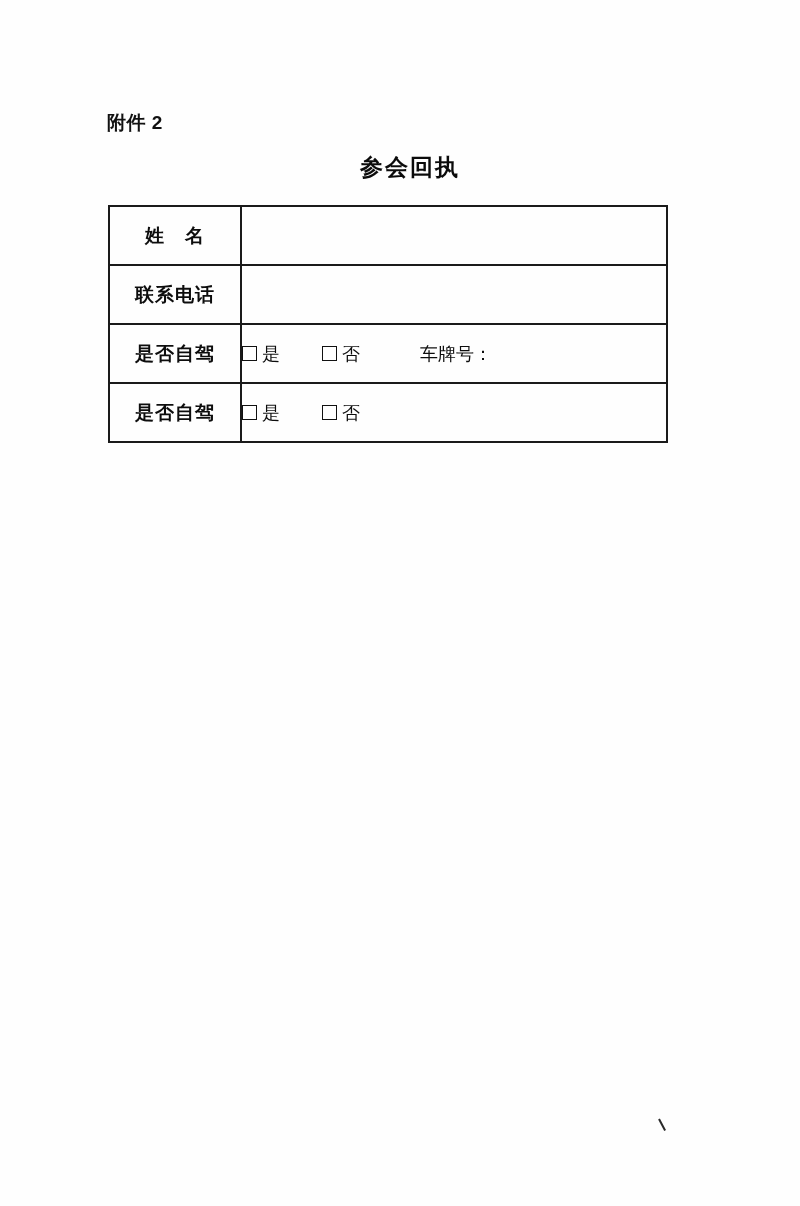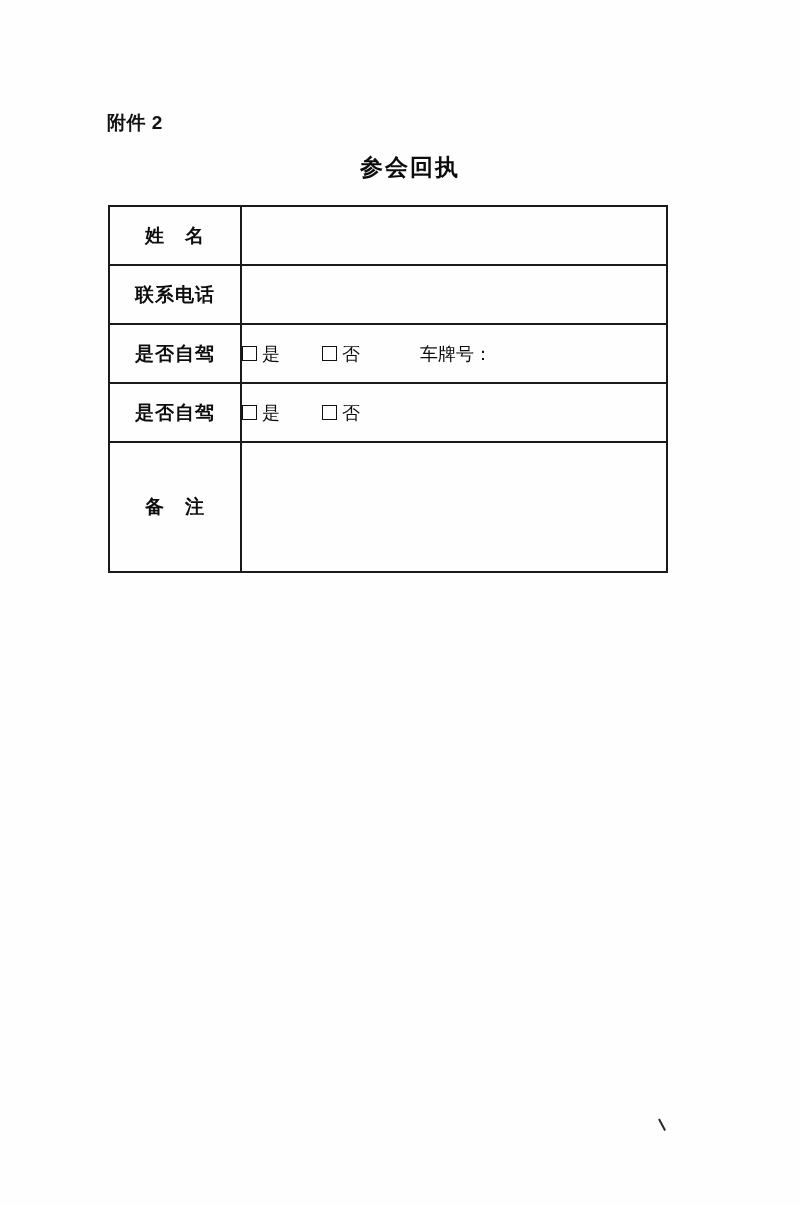--- a/index.html
+++ b/index.html
@@ -168,22 +168,18 @@
               <span class="checkbox"></span>
               <span>是</span>
             </span>
             <span class="opt">
               <span class="checkbox"></span>
               <span>否</span>
             </span>
           </div>
         </td>
       </tr>
-      <tr class="remark-row">
-        <td class="label-cell">备　注</td>
-        <td class="value-cell"></td>
-      </tr>
     </tbody>
   </table>
 
   <div class="scan-mark"></div>
 
 </div>
 
 </body></html>

